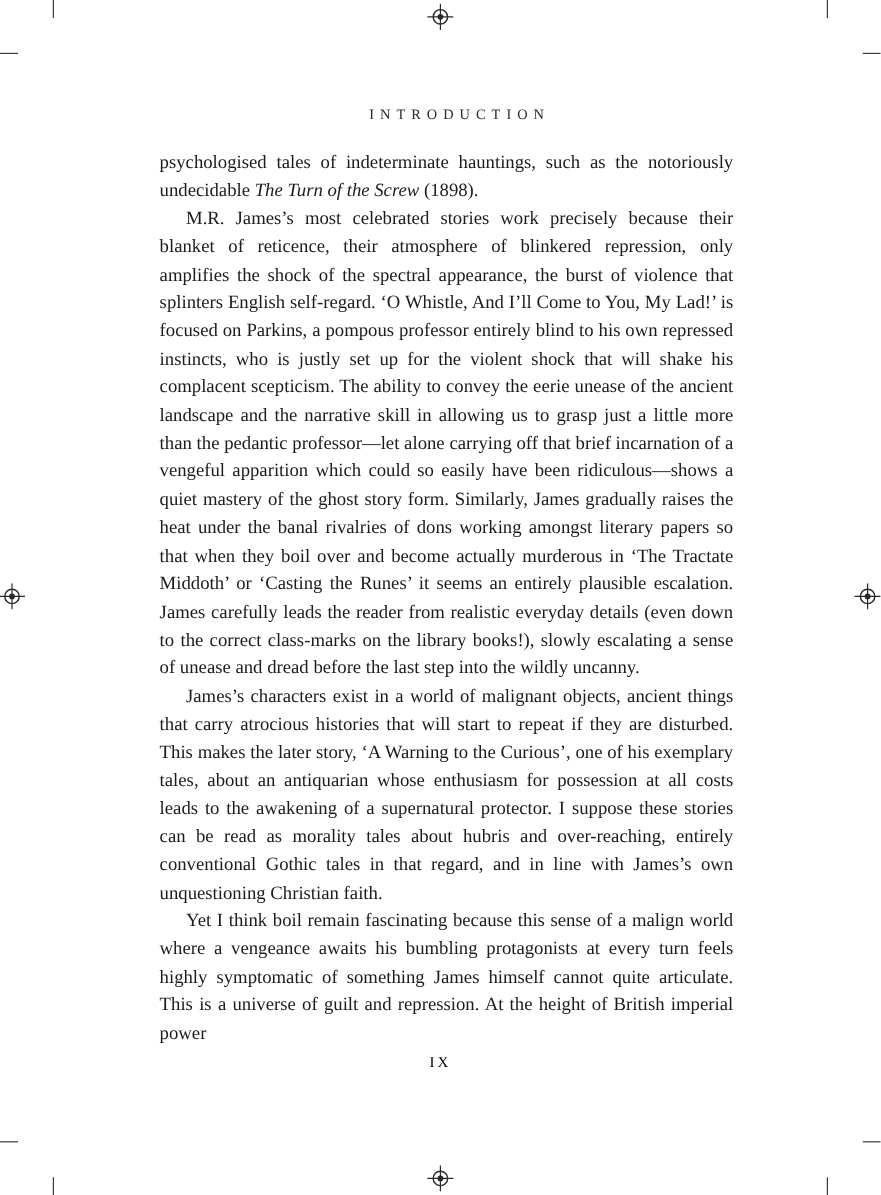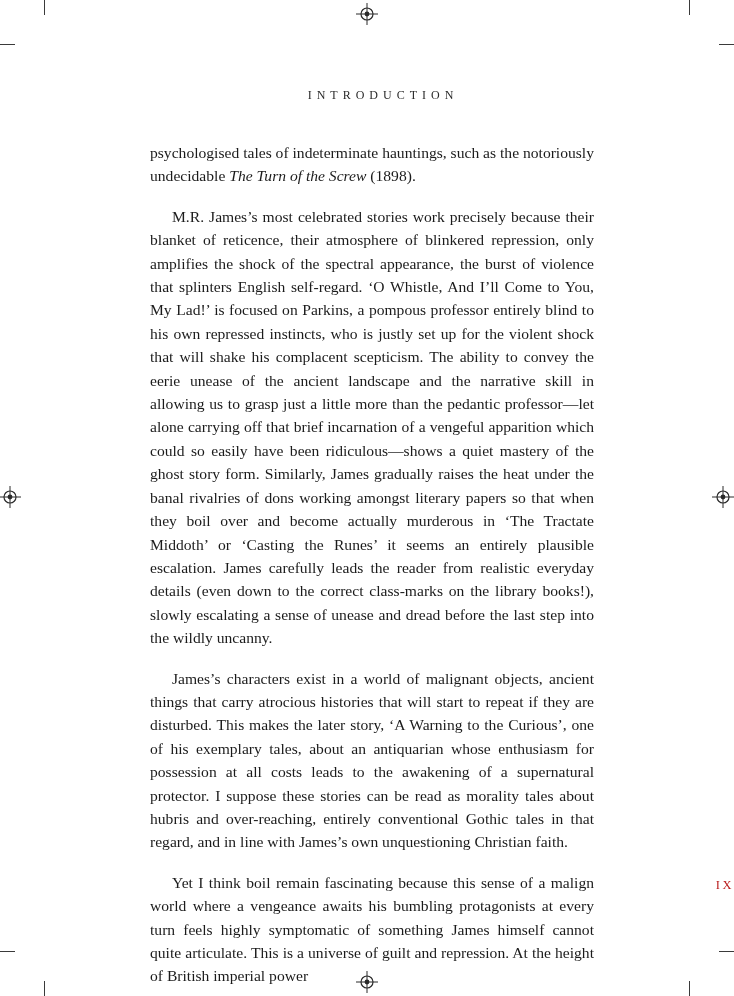--- a/index.html
+++ b/index.html
@@ -30,39 +30,39 @@
     position: absolute;
     top: 124px;
     left: 133px;
     width: 478px;
     font-size: 15.6px;
     line-height: 23.4px;
     text-align: justify;
     color: #1b1b1b;
   }
   .text-block p {
-    margin: 17px;
+    margin: 0;
     padding: 0;
   }
   .text-block p.indent {
     text-indent: 22px;
     font-family: Liberation Serif, serif;
   }
   .text-block i {
     font-style: italic;
   }
   .folio {
     position: absolute;
     top: 878px;
     left: 0;
     width: 100%;
-    text-align: right;
+    text-align: center;
     font-size: 12.5px;
     letter-spacing: 2.5px;
-    color: #b91c1c;
+    color: #000000;
   }
   .reg-mark {
     position: absolute;
     width: 22px;
     height: 22px;
   }
   .reg-top    { left: 356px; top: 3px; }
   .reg-bottom { left: 356px; top: 971px; }
   .reg-left   { left: -1px;  top: 486px; }
   .reg-right  { left: 712px; top: 486px; }

